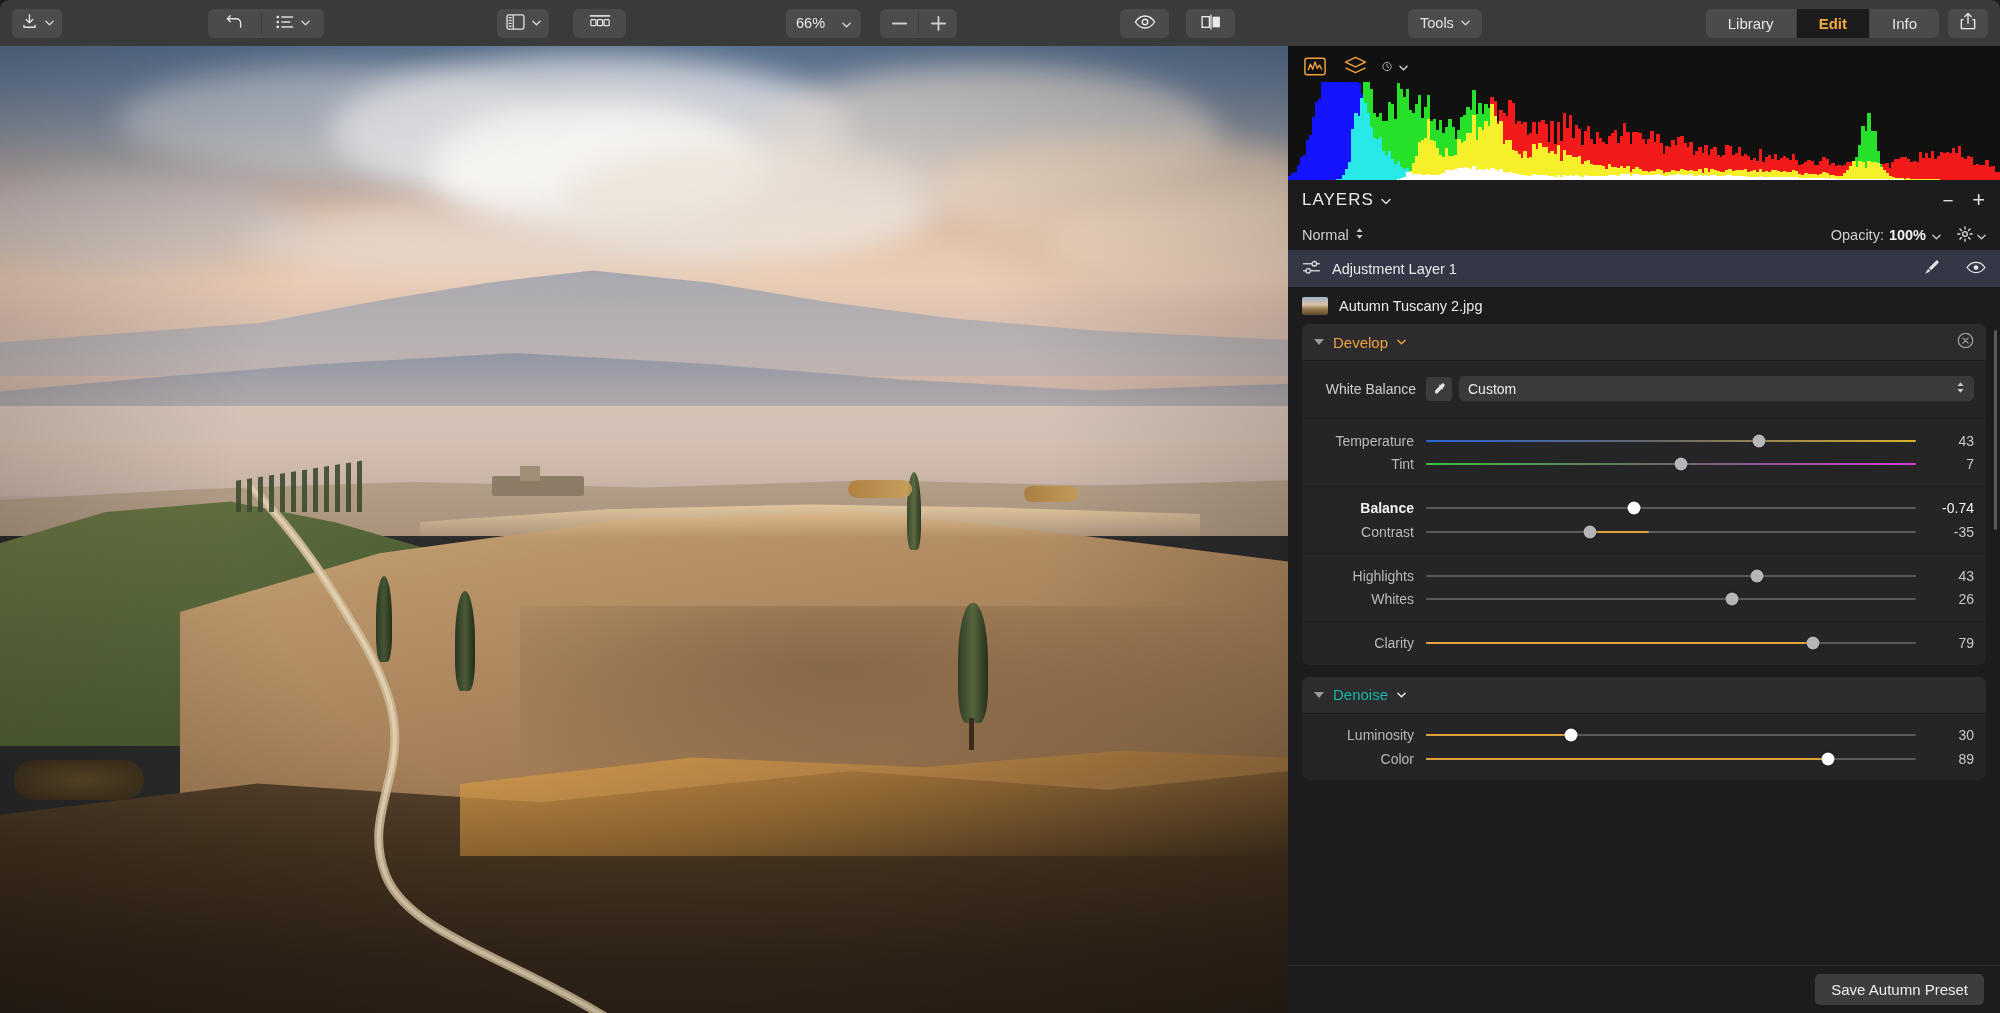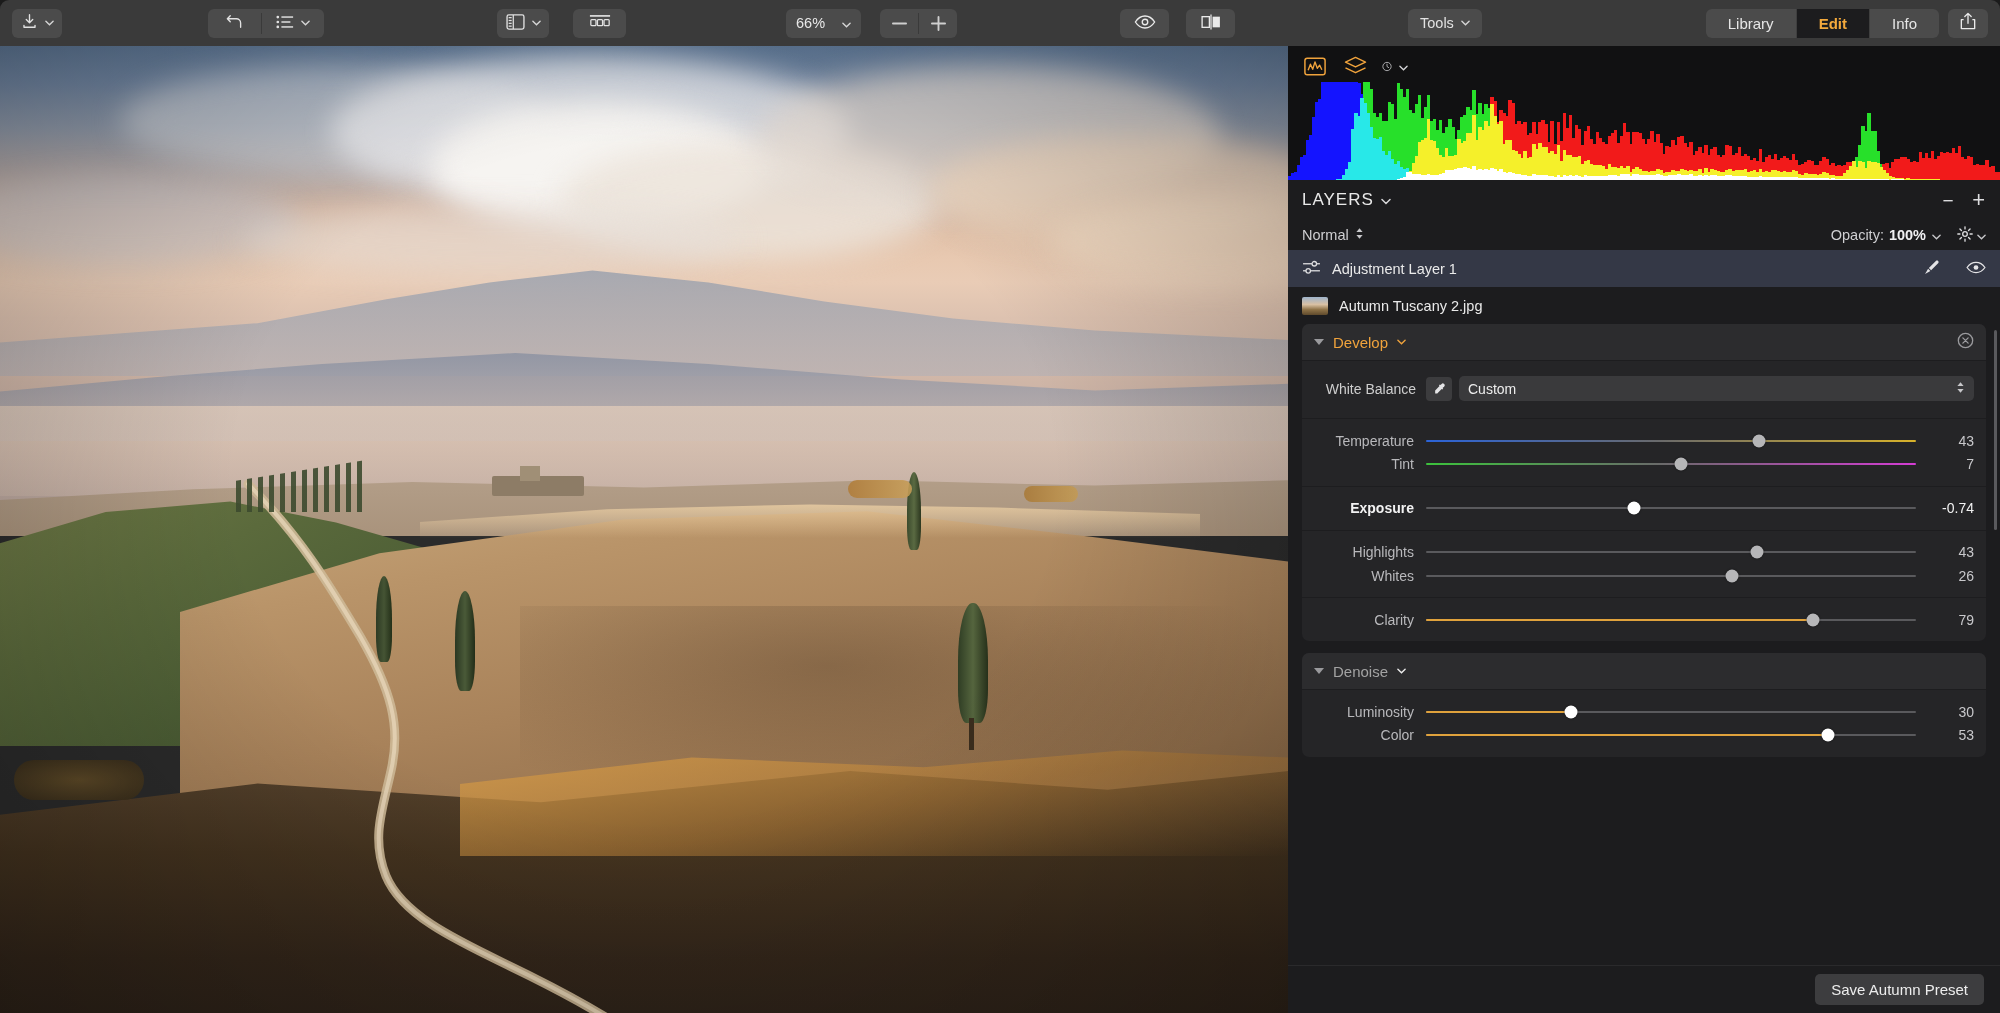--- a/index.html
+++ b/index.html
@@ -151,21 +151,21 @@
   .filters-scroll { flex: 1; overflow: hidden; padding: 0 14px; position: relative; }
   .fcard { background: #252527; border-radius: 7px; margin-bottom: 12px; overflow: hidden; }
   .fcard-head {
     display:flex; align-items:center; gap: 9px;
     height: 36px; padding: 0 12px;
     background: #2c2c2e;
     font-size: 15px;
   }
   .fcard-head .ftitle { font-size: 15px; }
   .ftitle.orange { color: #f0a33c; }
-  .ftitle.white { color: #a3a3a3; }
+  .ftitle.white { color: #14b8a6; }
   .tri { width: 0; height: 0; border-left: 5px solid transparent; border-right: 5px solid transparent; border-top: 6px solid #9a9a9d; }
 
   .sgroup { padding: 9px 0; border-top: 1px solid #1d1d1f; }
   .sgroup:first-child { border-top: none; }
 
   .srow { display:flex; align-items:center; height: 22px; padding: 0 12px; margin: 1.5px 0; }
   .slabel { width: 112px; text-align: right; font-size: 14px; color: #b9b9bc; padding-right: 12px; }
   .slabel.bold { color: #f2f2f2; font-weight: bold; }
   .strack {
     flex: 1; height: 2px; background: #5a5a5d; position: relative; border-radius: 2px;
@@ -1222,25 +1222,33 @@
               <div class="srow">
                 <span class="slabel">Tint</span>
                 <span class="strack tint">
                   <span class="shandle" style="left:52%;"></span>
                 </span>
                 <span class="sval">7</span>
               </div>
             </div>
             <div class="sgroup">
               <div class="srow">
-                <span class="slabel bold">Exposure</span>
+                <span class="slabel bold">Balance</span>
                 <span class="strack ">
                   <span class="shandle white" style="left:42.5%;"></span>
                 </span>
                 <span class="sval bold">-0.74</span>
+              </div>
+              <div class="srow">
+                <span class="slabel">Contrast</span>
+                <span class="strack ">
+                  <span class="sfill" style="left:33.5%;width:12%;"></span>
+                  <span class="shandle" style="left:33.5%;"></span>
+                </span>
+                <span class="sval">-35</span>
               </div>
             </div>
             <div class="sgroup">
               <div class="srow">
                 <span class="slabel">Highlights</span>
                 <span class="strack ">
                   <span class="shandle" style="left:67.5%;"></span>
                 </span>
                 <span class="sval">43</span>
               </div>
@@ -1282,21 +1290,21 @@
                   <span class="shandle white" style="left:29.5%;"></span>
                 </span>
                 <span class="sval">30</span>
               </div>
               <div class="srow">
                 <span class="slabel">Color</span>
                 <span class="strack ">
                   <span class="sfill" style="left:0;width:82%;"></span>
                   <span class="shandle white" style="left:82%;"></span>
                 </span>
-                <span class="sval">53</span>
+                <span class="sval">89</span>
               </div>
             </div>
           </div>
         </div>
 
       <div class="bottombar">
         <span class="savepreset">Save Autumn Preset</span>
       </div>
     </div>
   </div>

